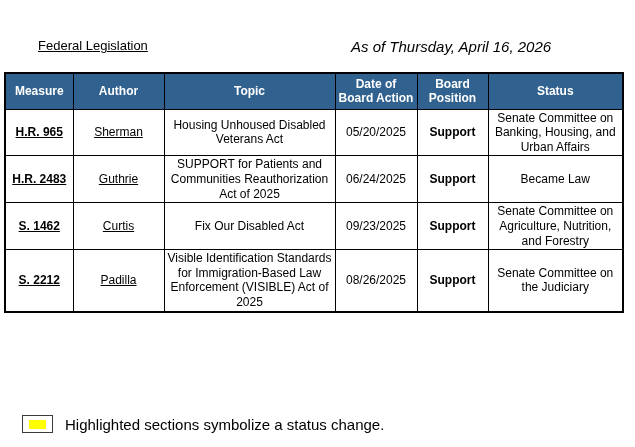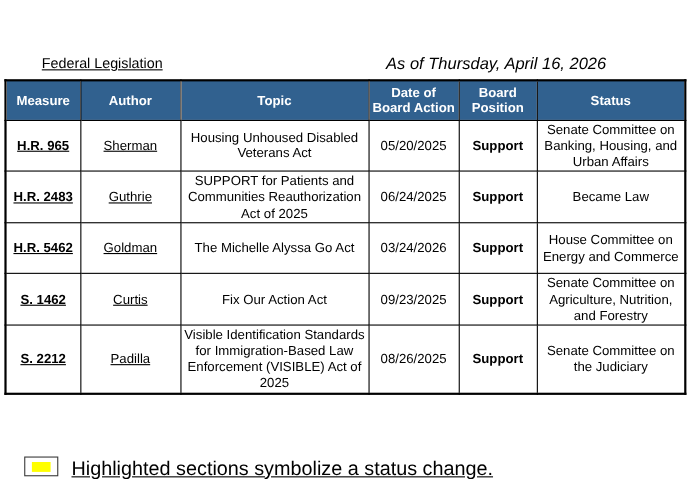--- a/index.html
+++ b/index.html
@@ -5,21 +5,21 @@
   * { margin: 0; padding: 0; box-sizing: border-box; }
   html, body { background: #ffffff; }
   body {
     width: 635px; height: 447px;
     position: relative;
     font-family: "Liberation Sans", sans-serif;
     color: #000000;
     overflow: hidden;
   }
 
-  .doc-header { position: absolute; top: 48px; left: 0; width: 635px; height: 20px; padding-left: 39px; }
+  .doc-header { position: absolute; top: 36px; left: 0; width: 635px; height: 20px; padding-left: 39px; }
   .doc-title {
     position: absolute; left: 38px; top: 2px;
     font-size: 13px; text-decoration: underline;
   }
   .doc-asof {
     position: absolute; left: 351px; top: 2px;
     font-size: 15px; font-style: italic;
   }
 
   table.leg-table {
@@ -66,22 +66,21 @@
   .legend-box {
     position: absolute; left: 22px; top: 2px;
     width: 31px; height: 18px;
     background: #ffffff;
     border: 1px solid #3a3a3a;
     display: flex; align-items: center; justify-content: center;
   }
   .legend-swatch { width: 17px; height: 9px; background: var(--highlight, #ffff00); }
   .legend-text {
     position: absolute; left: 65px; top: 3px;
-    font-size: 18px;
-    text-decoration: underline;
+    font-size: 15px;
   }
 </style>
 </head>
 <body>
 
 <div class="doc-header">
   <div class="doc-title">Federal Legislation</div>
   <div class="doc-asof">As of Thursday, April 16, 2026</div>
 </div>
 
@@ -115,31 +114,23 @@
   </tr>
       <tr>
     <td class="cell-measure">H.R. 2483</td>
     <td class="cell-author">Guthrie</td>
     <td class="cell-topic">SUPPORT for Patients and Communities Reauthorization Act of 2025</td>
     <td class="cell-date">06/24/2025</td>
     <td class="cell-position">Support</td>
     <td class="cell-status">Became Law</td>
   </tr>
       <tr>
-    <td class="cell-measure">H.R. 5462</td>
-    <td class="cell-author">Goldman</td>
-    <td class="cell-topic">The Michelle Alyssa Go Act</td>
-    <td class="cell-date">03/24/2026</td>
-    <td class="cell-position">Support</td>
-    <td class="cell-status">House Committee on Energy and Commerce</td>
-  </tr>
-      <tr>
     <td class="cell-measure">S. 1462</td>
     <td class="cell-author">Curtis</td>
-    <td class="cell-topic">Fix Our Action Act</td>
+    <td class="cell-topic">Fix Our Disabled Act</td>
     <td class="cell-date">09/23/2025</td>
     <td class="cell-position">Support</td>
     <td class="cell-status">Senate Committee on Agriculture, Nutrition, and Forestry</td>
   </tr>
       <tr>
     <td class="cell-measure">S. 2212</td>
     <td class="cell-author">Padilla</td>
     <td class="cell-topic">Visible Identification Standards for Immigration-Based Law Enforcement (VISIBLE) Act of 2025</td>
     <td class="cell-date">08/26/2025</td>
     <td class="cell-position">Support</td>

